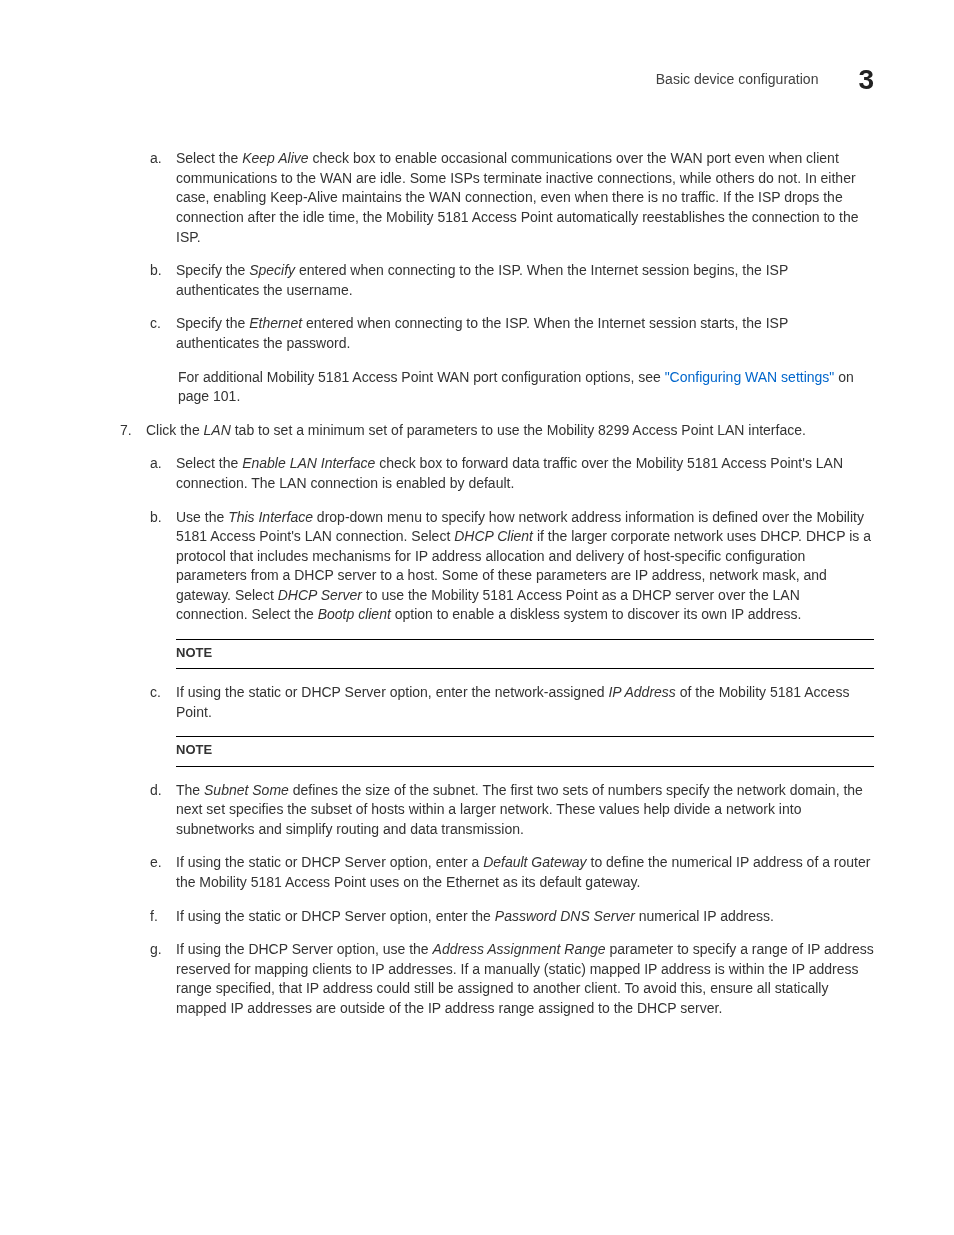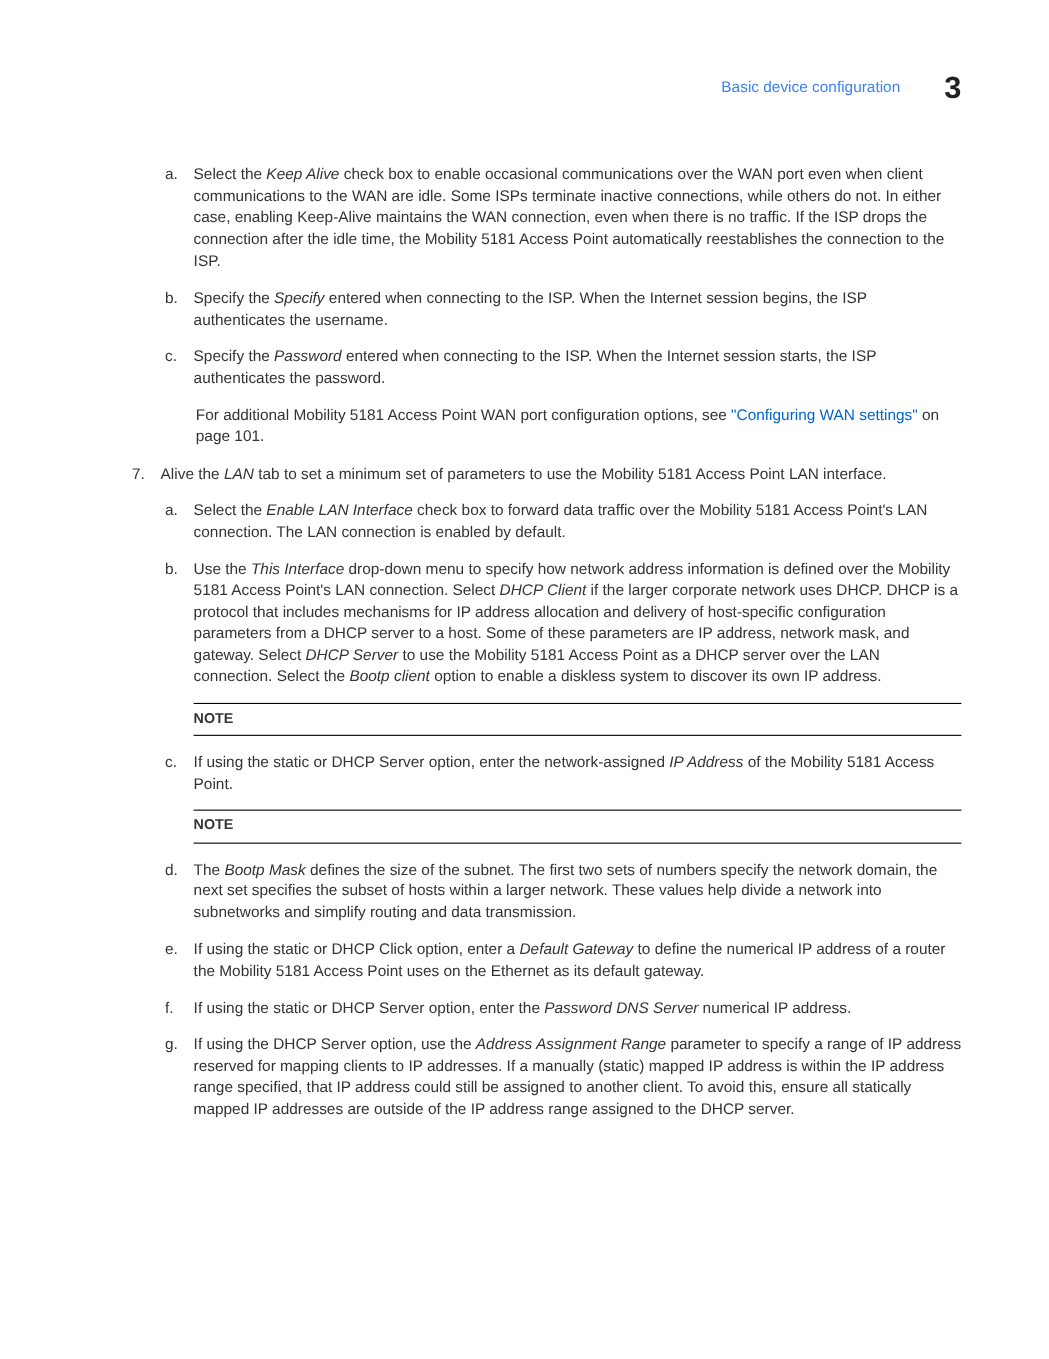--- a/index.html
+++ b/index.html
@@ -13,21 +13,21 @@
     box-sizing: border-box;
   }
   .header {
     display: flex;
     justify-content: flex-end;
     align-items: center;
     margin-bottom: 50px;
   }
   .header-title {
     font-size: 14px;
-    color: #3b82f6;
+    color: #404040;
     margin-right: 40px;
   }
   .chapter-num {
     font-size: 28px;
     font-weight: bold;
     color: #222;
   }
   .list-row {
     display: flex;
     margin-bottom: 14px;
@@ -76,32 +76,32 @@
 <div class="list-row l2">
   <div class="marker">b.</div>
   <div class="content">
     <span>Specify the </span><span class="italic">Specify</span><span> entered when connecting to the ISP. When the Internet session begins, the ISP authenticates the username.</span>
   </div>
 </div>
 
 <div class="list-row l2">
   <div class="marker">c.</div>
   <div class="content">
-    <span>Specify the </span><span class="italic">Password</span><span> entered when connecting to the ISP. When the Internet session starts, the ISP authenticates the password.</span>
+    <span>Specify the </span><span class="italic">Ethernet</span><span> entered when connecting to the ISP. When the Internet session starts, the ISP authenticates the password.</span>
   </div>
 </div>
 
 <div class="indent-para" style="margin-left:98px;">
   <span>For additional Mobility 5181 Access Point WAN port configuration options, see </span><a class="link">"Configuring WAN settings"</a><span> on page 101.</span>
 </div>
 
 <div class="list-row l1">
   <div class="marker">7.</div>
   <div class="content">
-    <span>Alive the </span><span class="italic">LAN</span><span> tab to set a minimum set of parameters to use the Mobility 5181 Access Point LAN interface.</span>
+    <span>Click the </span><span class="italic">LAN</span><span> tab to set a minimum set of parameters to use the Mobility 8299 Access Point LAN interface.</span>
   </div>
 </div>
 
 <div class="list-row l2">
   <div class="marker">a.</div>
   <div class="content">
     <span>Select the </span><span class="italic">Enable LAN Interface</span><span> check box to forward data traffic over the Mobility 5181 Access Point's LAN connection. The LAN connection is enabled by default.</span>
   </div>
 </div>
 
@@ -123,28 +123,28 @@
   </div>
 </div>
 
 <div class="note-box">
   <div class="note-label">NOTE</div>
 </div>
 
 <div class="list-row l2">
   <div class="marker">d.</div>
   <div class="content">
-    <span>The </span><span class="italic">Bootp Mask</span><span> defines the size of the subnet. The first two sets of numbers specify the network domain, the next set specifies the subset of hosts within a larger network. These values help divide a network into subnetworks and simplify routing and data transmission.</span>
+    <span>The </span><span class="italic">Subnet Some</span><span> defines the size of the subnet. The first two sets of numbers specify the network domain, the next set specifies the subset of hosts within a larger network. These values help divide a network into subnetworks and simplify routing and data transmission.</span>
   </div>
 </div>
 
 <div class="list-row l2">
   <div class="marker">e.</div>
   <div class="content">
-    <span>If using the static or DHCP Click option, enter a </span><span class="italic">Default Gateway</span><span> to define the numerical IP address of a router the Mobility 5181 Access Point uses on the Ethernet as its default gateway.</span>
+    <span>If using the static or DHCP Server option, enter a </span><span class="italic">Default Gateway</span><span> to define the numerical IP address of a router the Mobility 5181 Access Point uses on the Ethernet as its default gateway.</span>
   </div>
 </div>
 
 <div class="list-row l2">
   <div class="marker">f.</div>
   <div class="content">
     <span>If using the static or DHCP Server option, enter the </span><span class="italic">Password DNS Server</span><span> numerical IP address.</span>
   </div>
 </div>
 

